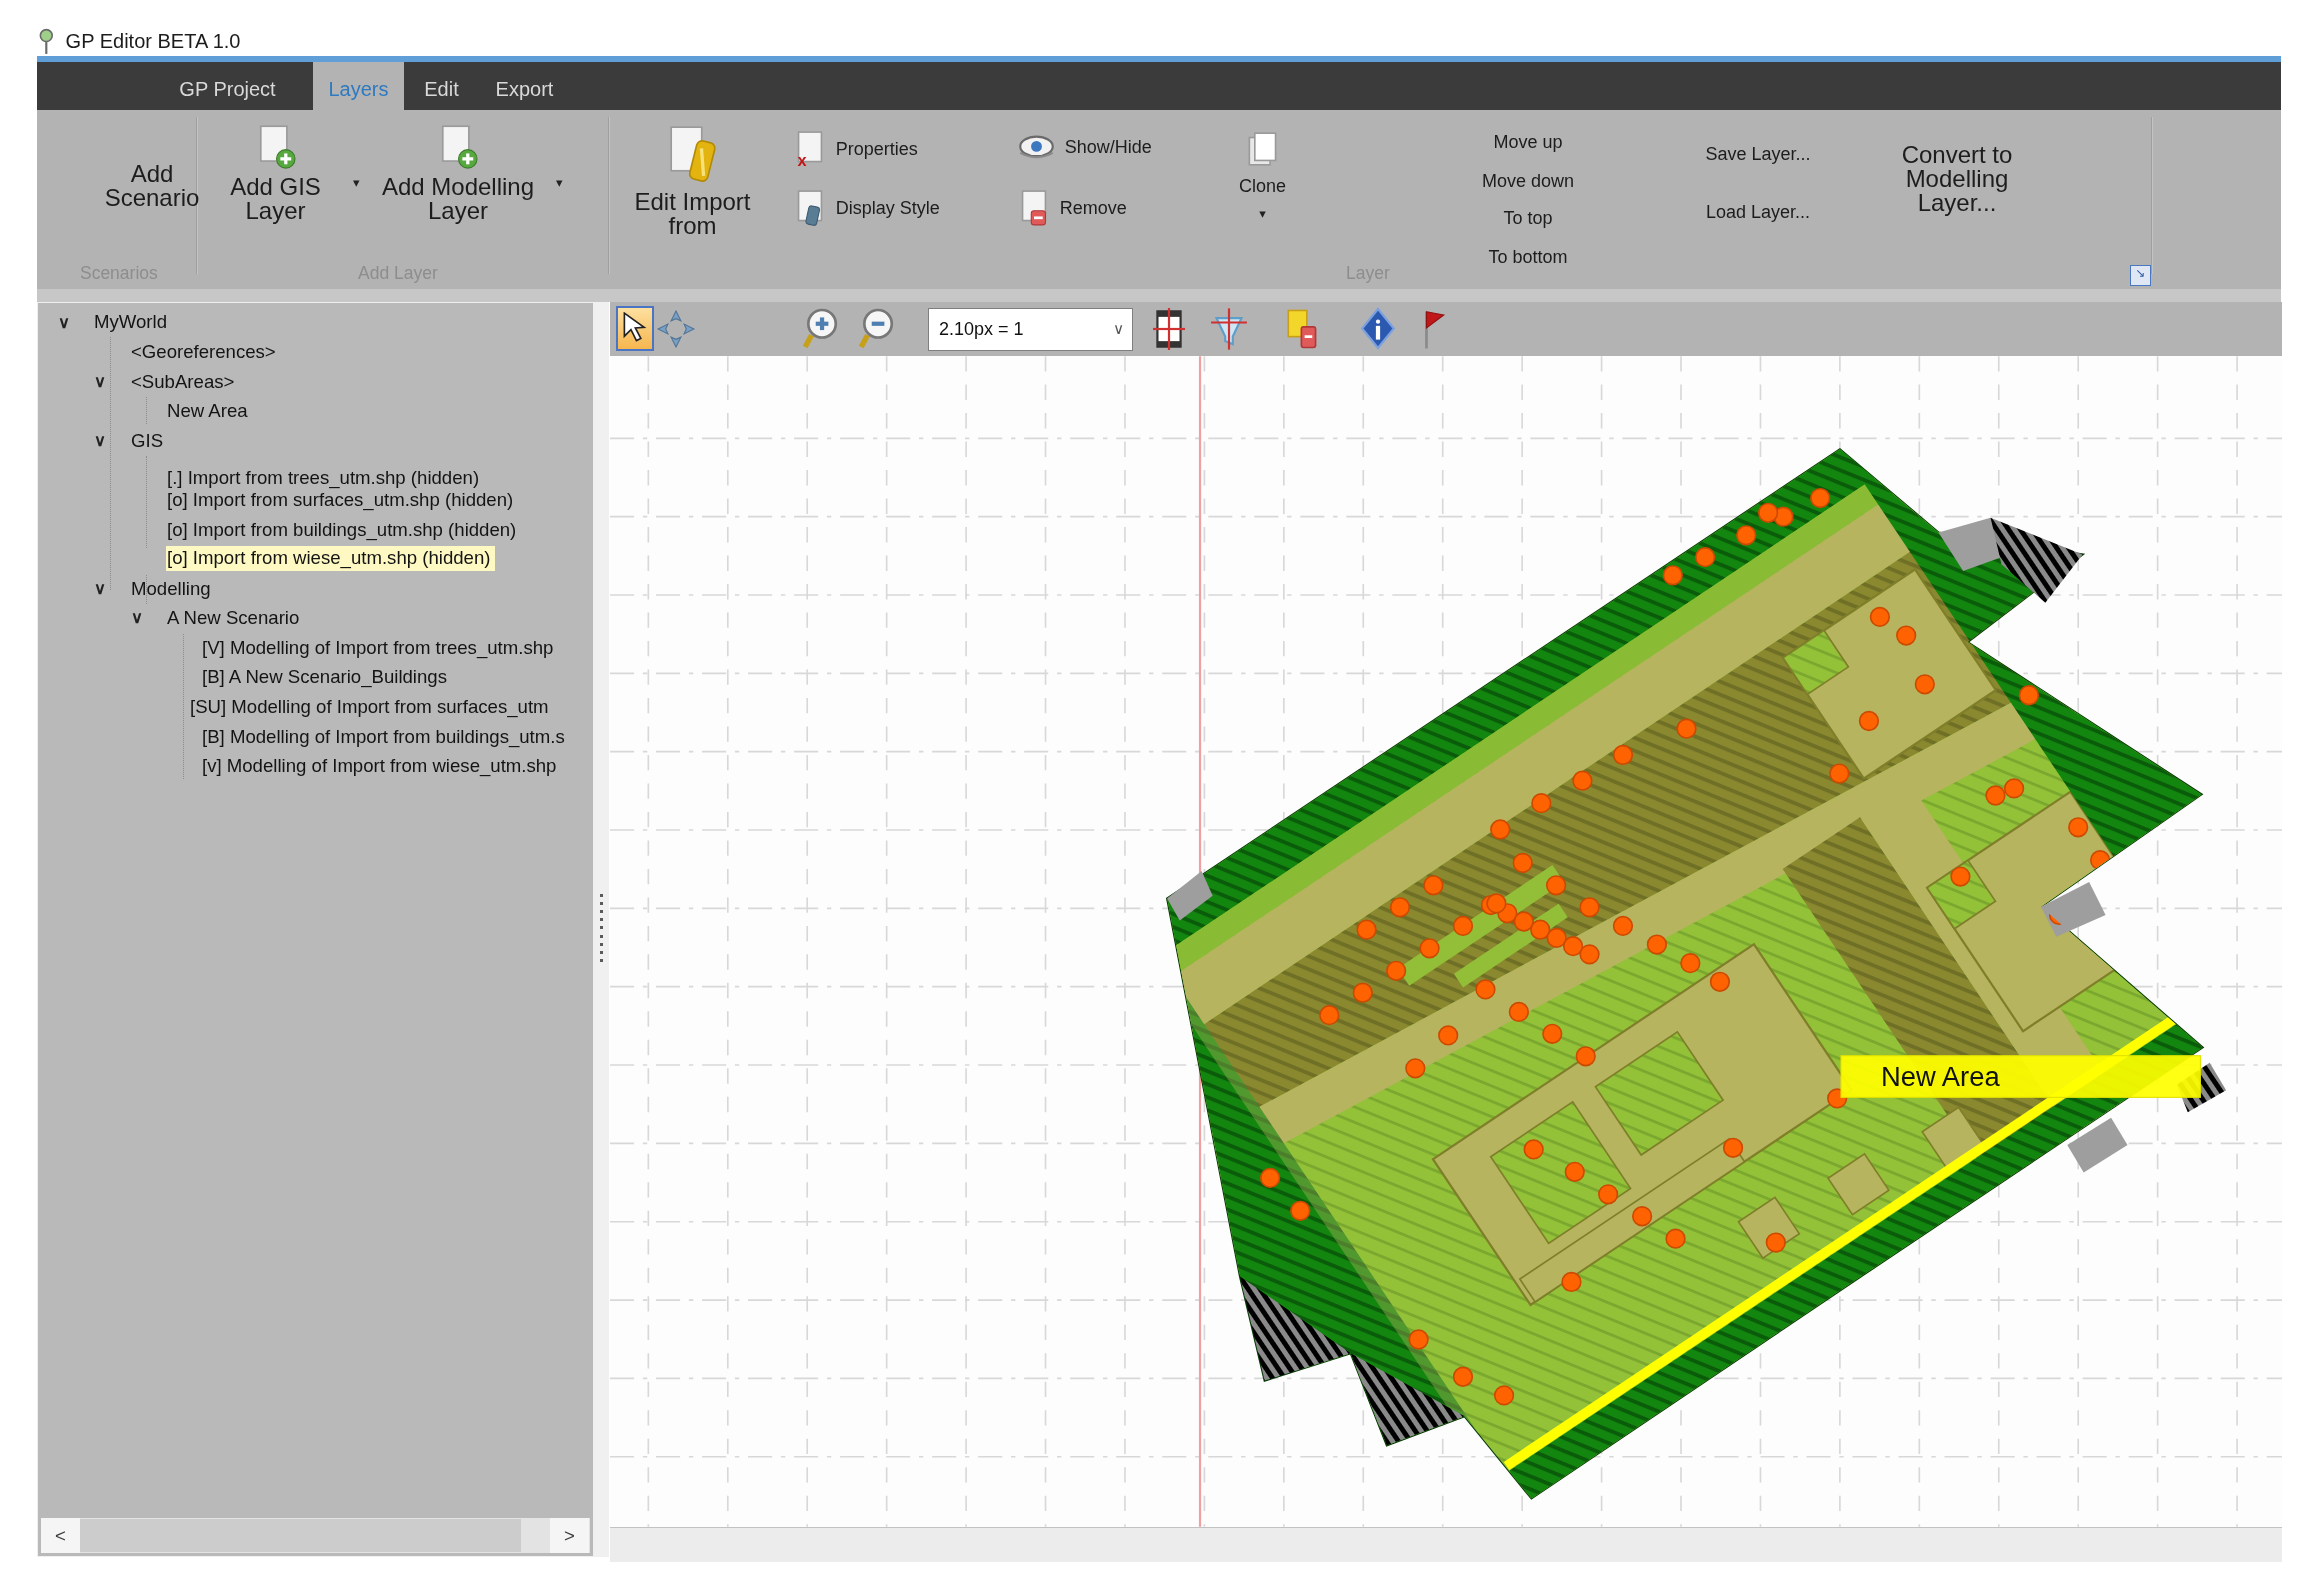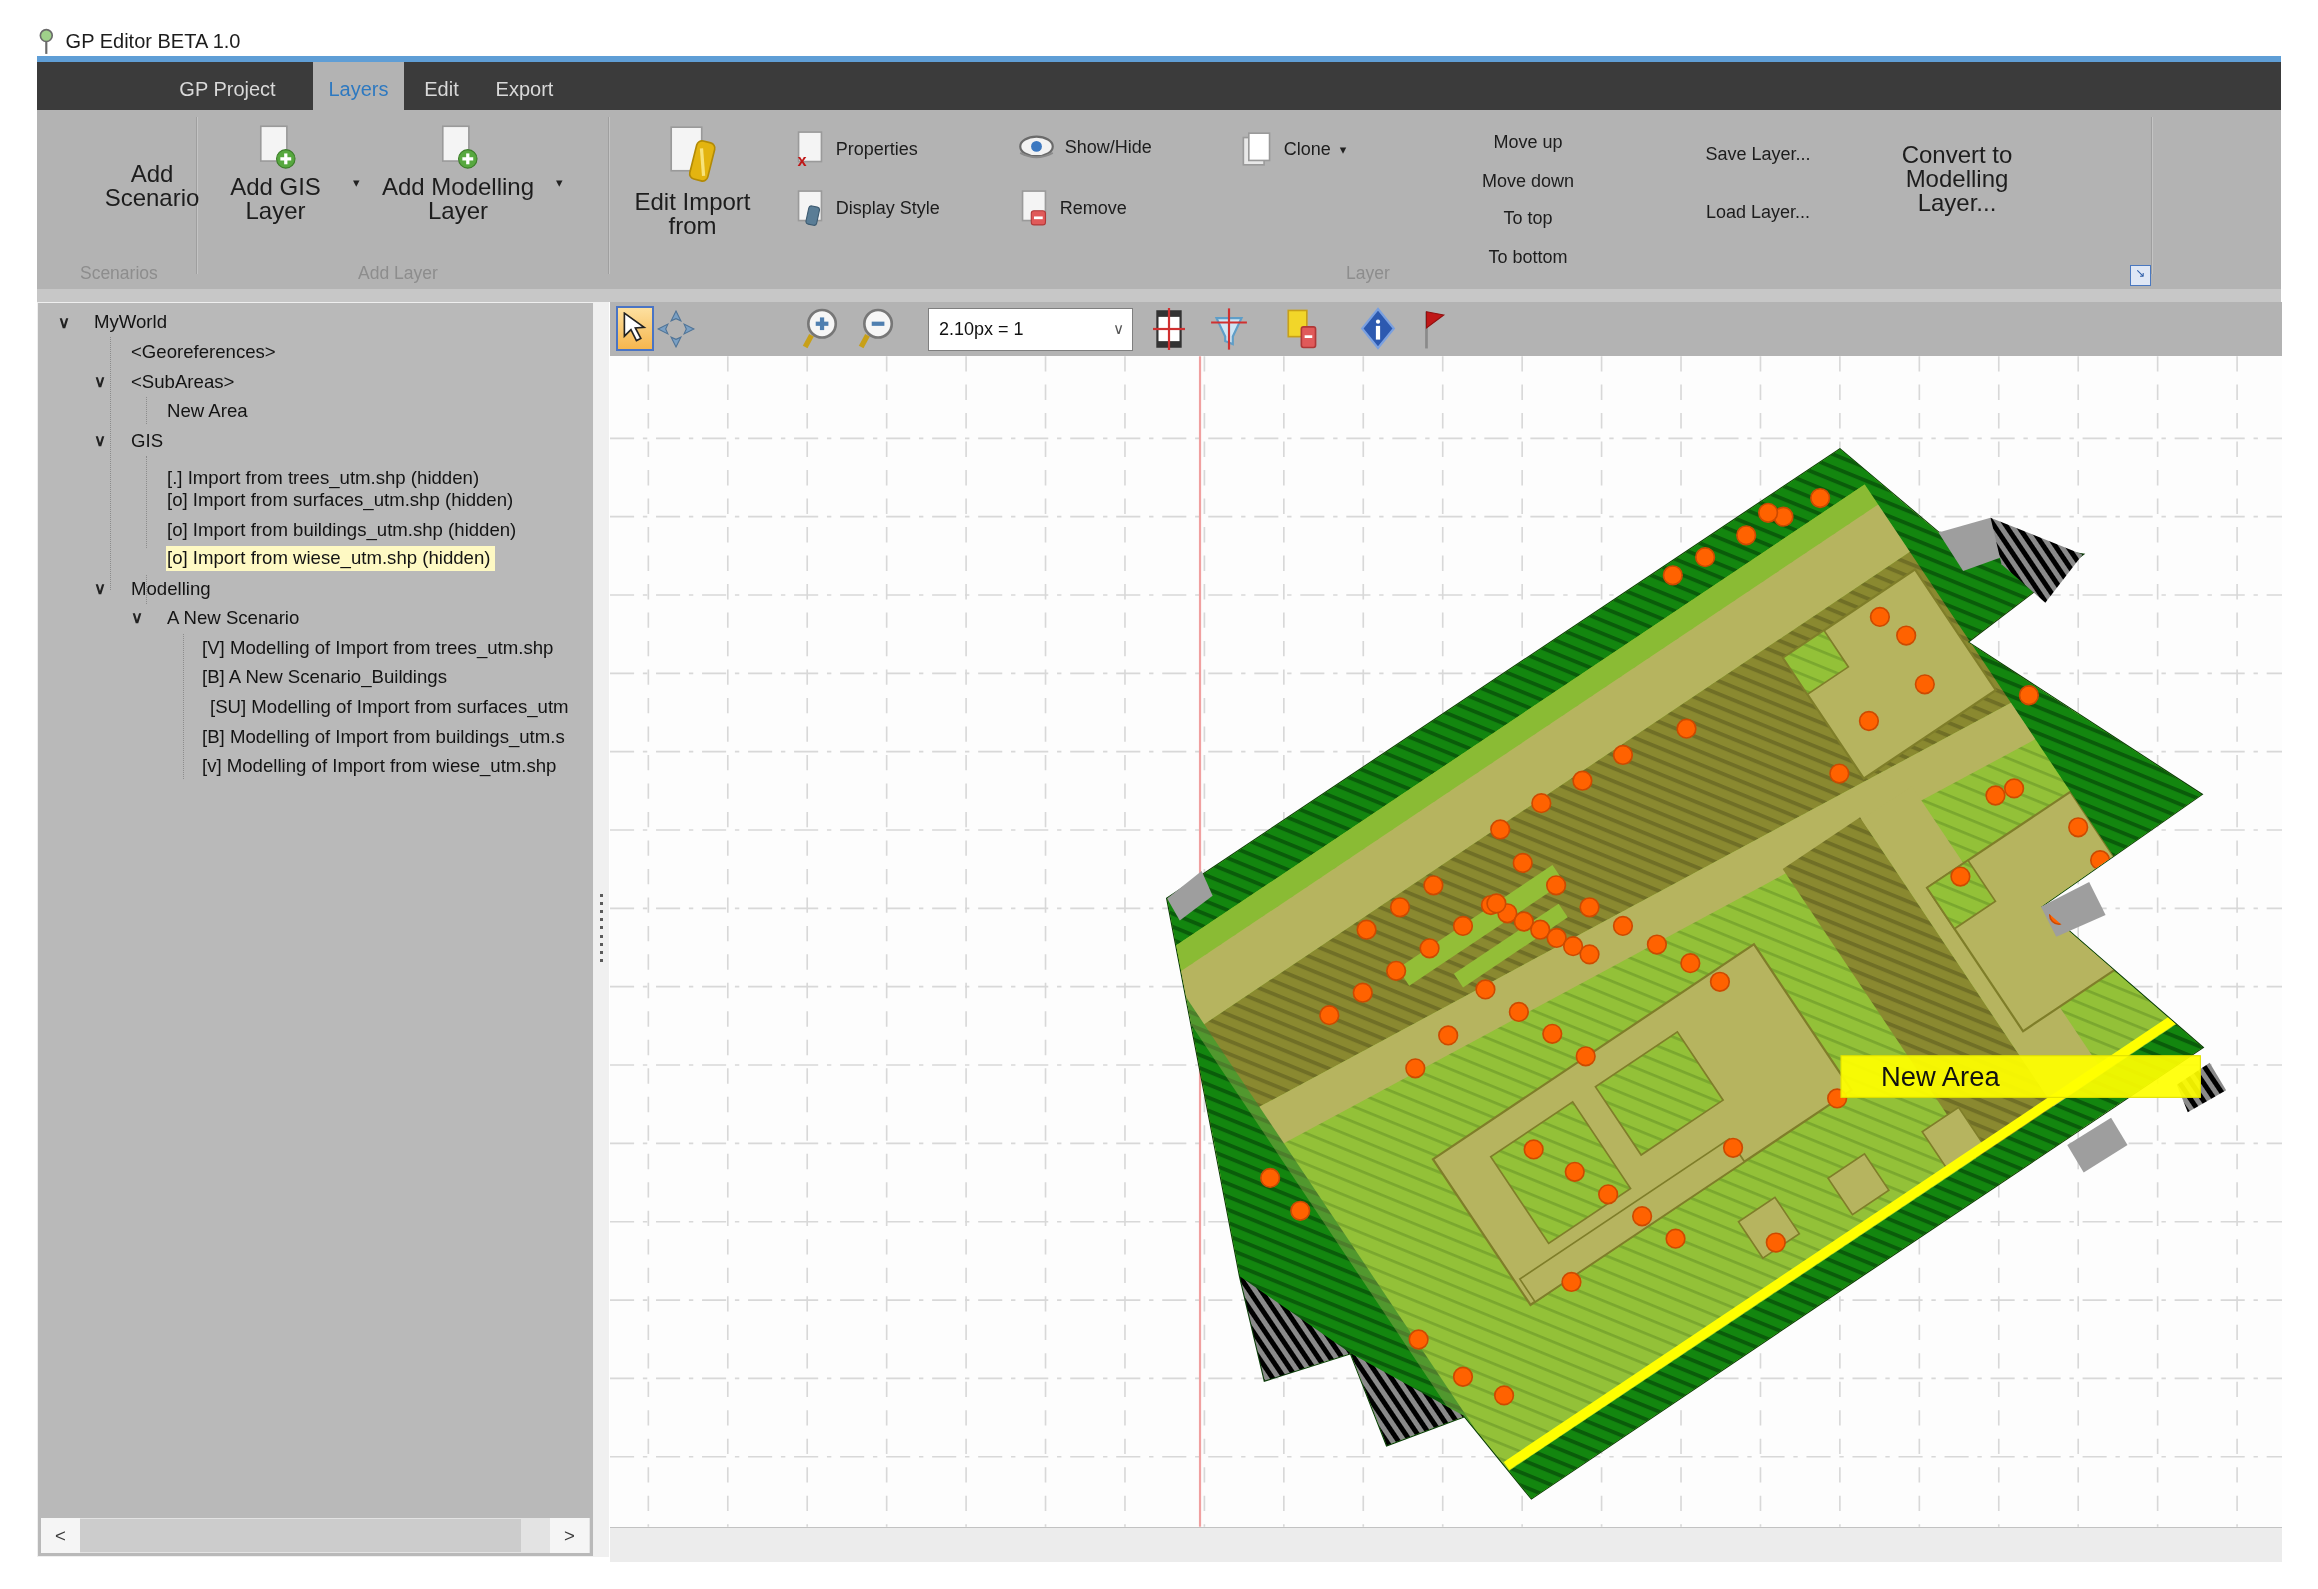--- a/index.html
+++ b/index.html
@@ -149,21 +149,21 @@
 
   <div class="smallrow" style="left:980px;top:80px;">
     <svg width="34" height="36" viewBox="0 0 62 66">
       <rect x="10" y="2" width="42" height="54" fill="#f4f4f4" stroke="#9a9a9a" stroke-width="3"></rect>
       <rect x="26" y="38" width="26" height="26" rx="5" fill="#e05a5a" stroke="#b03838" stroke-width="2"></rect>
       <line x1="31" y1="51" x2="47" y2="51" stroke="#ffffff" stroke-width="5"></line>
     </svg>
     <span>Remove</span>
   </div>
 
-  <div class="smallrow" style="left:1202px;top:21px;">
+  <div class="smallrow" style="left:1202px;top:21px;flex-direction:column;">
     <svg width="36" height="36" viewBox="0 0 66 66">
       <rect x="8" y="12" width="38" height="50" fill="#e8e8e8" stroke="#9a9a9a" stroke-width="3"></rect>
       <rect x="18" y="4" width="38" height="50" fill="#ffffff" stroke="#9a9a9a" stroke-width="3"></rect>
     </svg>
     <span>Clone</span>
     <span class="caret">▾</span>
   </div>
 
   <div class="txtbtn" style="left:1491px;top:32px;">Move up</div>
   <div class="txtbtn" style="left:1491px;top:71px;">Move down</div>
@@ -222,21 +222,21 @@
         <span class="exp" style="left: 93px;">∨</span>
         <span class="lbl" style="left: 129px;">A New Scenario</span>
       </div>
       <div class="trow" style="top: 331px; left: 0px; width: 550px;">
         <span class="lbl" style="left: 164px;">[V] Modelling of Import from trees_utm.shp</span>
       </div>
       <div class="trow" style="top: 360px; left: 0px; width: 550px;">
         <span class="lbl" style="left: 164px;">[B] A New Scenario_Buildings</span>
       </div>
       <div class="trow" style="top: 390px; left: 0px; width: 550px;">
-        <span class="lbl" style="left: 172px;">[SU] Modelling of Import from surfaces_utm</span>
+        <span class="lbl" style="left: 152px;">[SU] Modelling of Import from surfaces_utm</span>
       </div>
       <div class="trow" style="top: 420px; left: 0px; width: 550px;">
         <span class="lbl" style="left: 164px;">[B] Modelling of Import from buildings_utm.s</span>
       </div>
       <div class="trow" style="top: 449px; left: 0px; width: 550px;">
         <span class="lbl" style="left: 164px;">[v] Modelling of Import from wiese_utm.shp</span>
       </div>
     </div>
 
   <div class="guide" style="left:72px;top:34px;height:253px;"></div>

